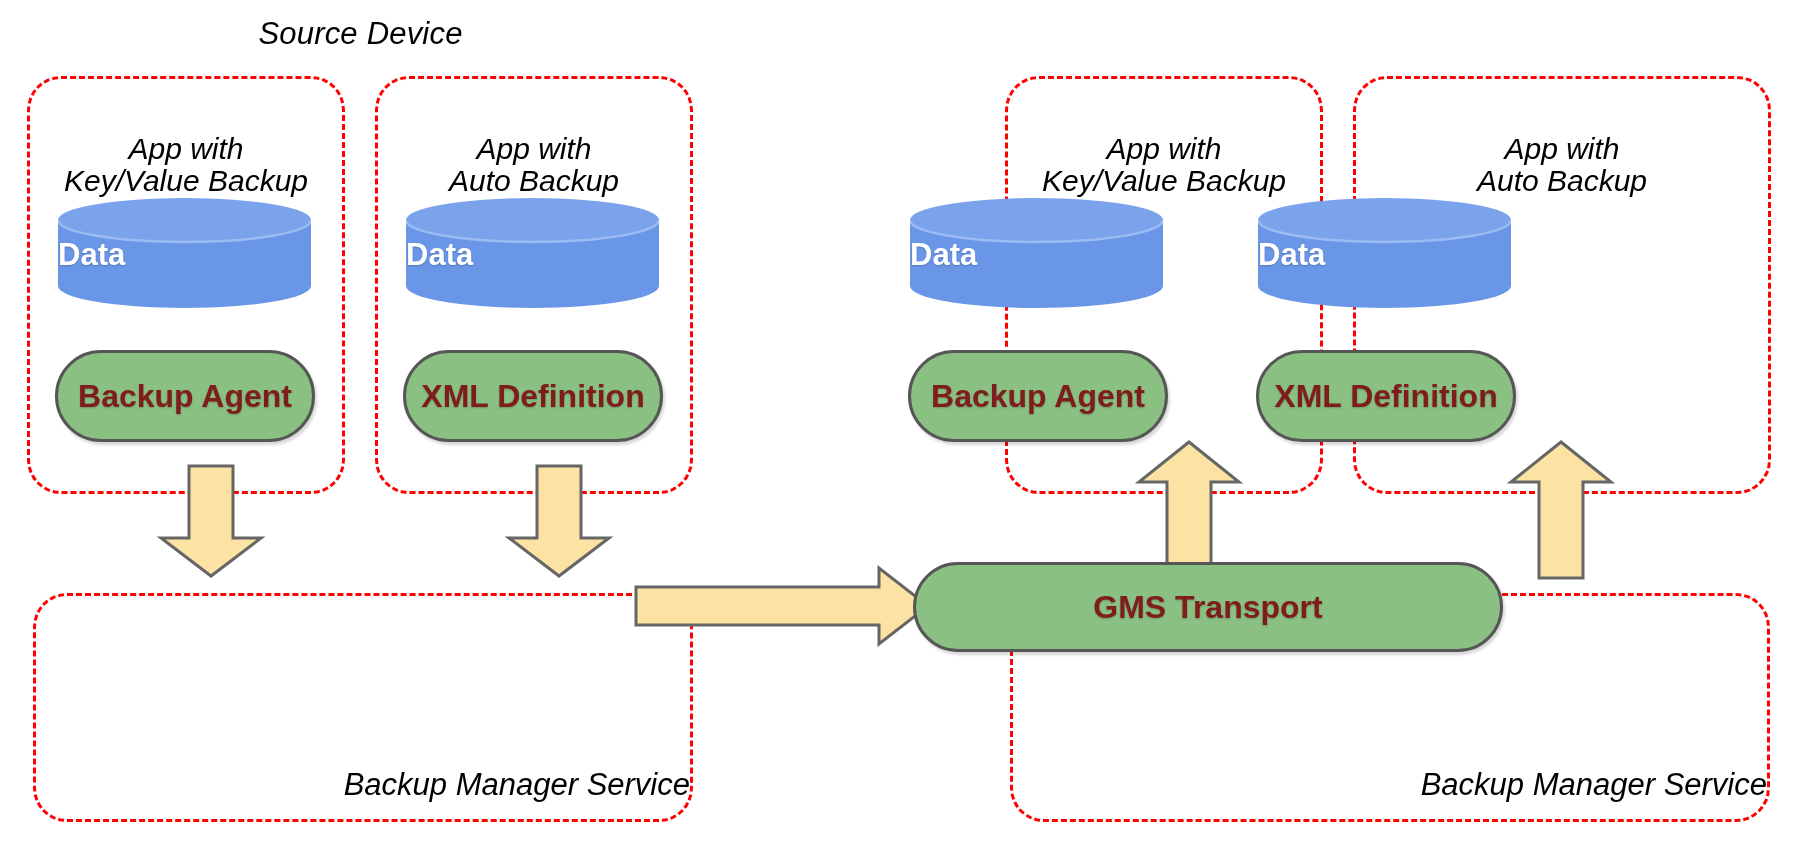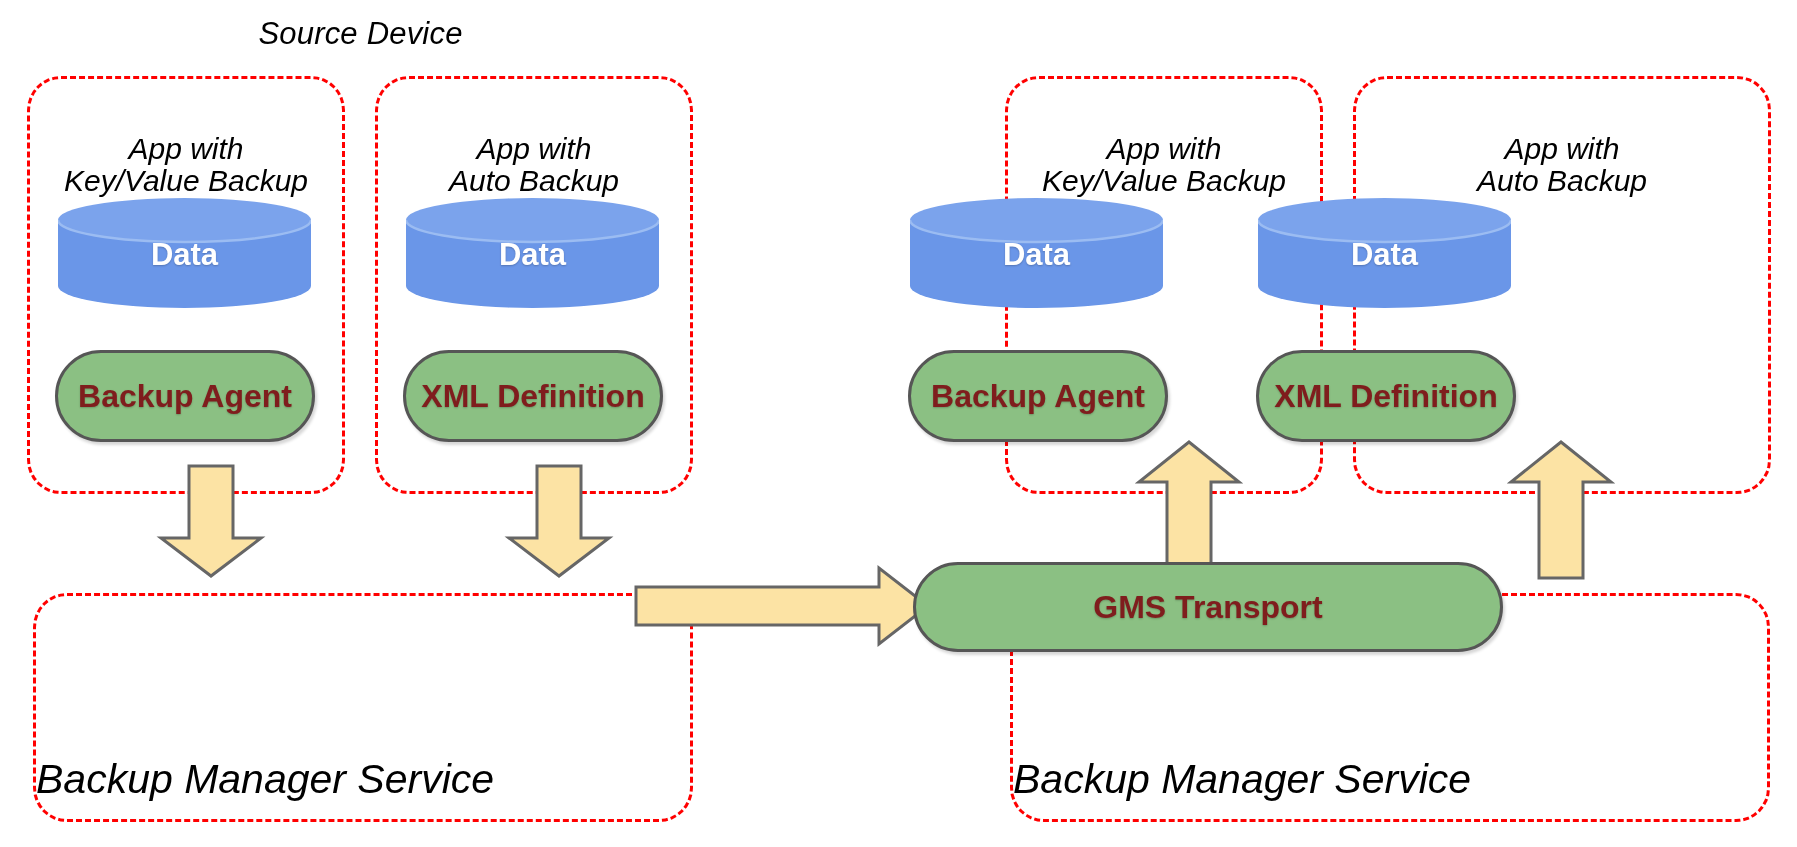--- a/index.html
+++ b/index.html
@@ -51,38 +51,37 @@
     line-height: 1.07;
     color: #000000;
     margin-top: 32px;
   }
 
   .service-label {
     position: absolute;
     left: 0;
     right: 0;
     bottom: 16px;
-    text-align: left;
+    text-align: right;
     font-style: italic;
-    font-size: 41px;
+    font-size: 31px;
     color: #000000;
   }
 
   
   .cylinder {
     position: absolute;
   }
   .cylinder svg { display: block; }
   .cyl-text {
     position: absolute;
     left: 0;
     right: 0;
     top: 50%;
     transform: translateY(-44%);
-    text-align: center;
     color: #ffffff;
     font-weight: bold;
     font-size: 31px;
     text-shadow: 0 1px 2px rgba(0,0,0,0.22);
     pointer-events: none;
   }
 
   
   .pill {
     position: absolute;

